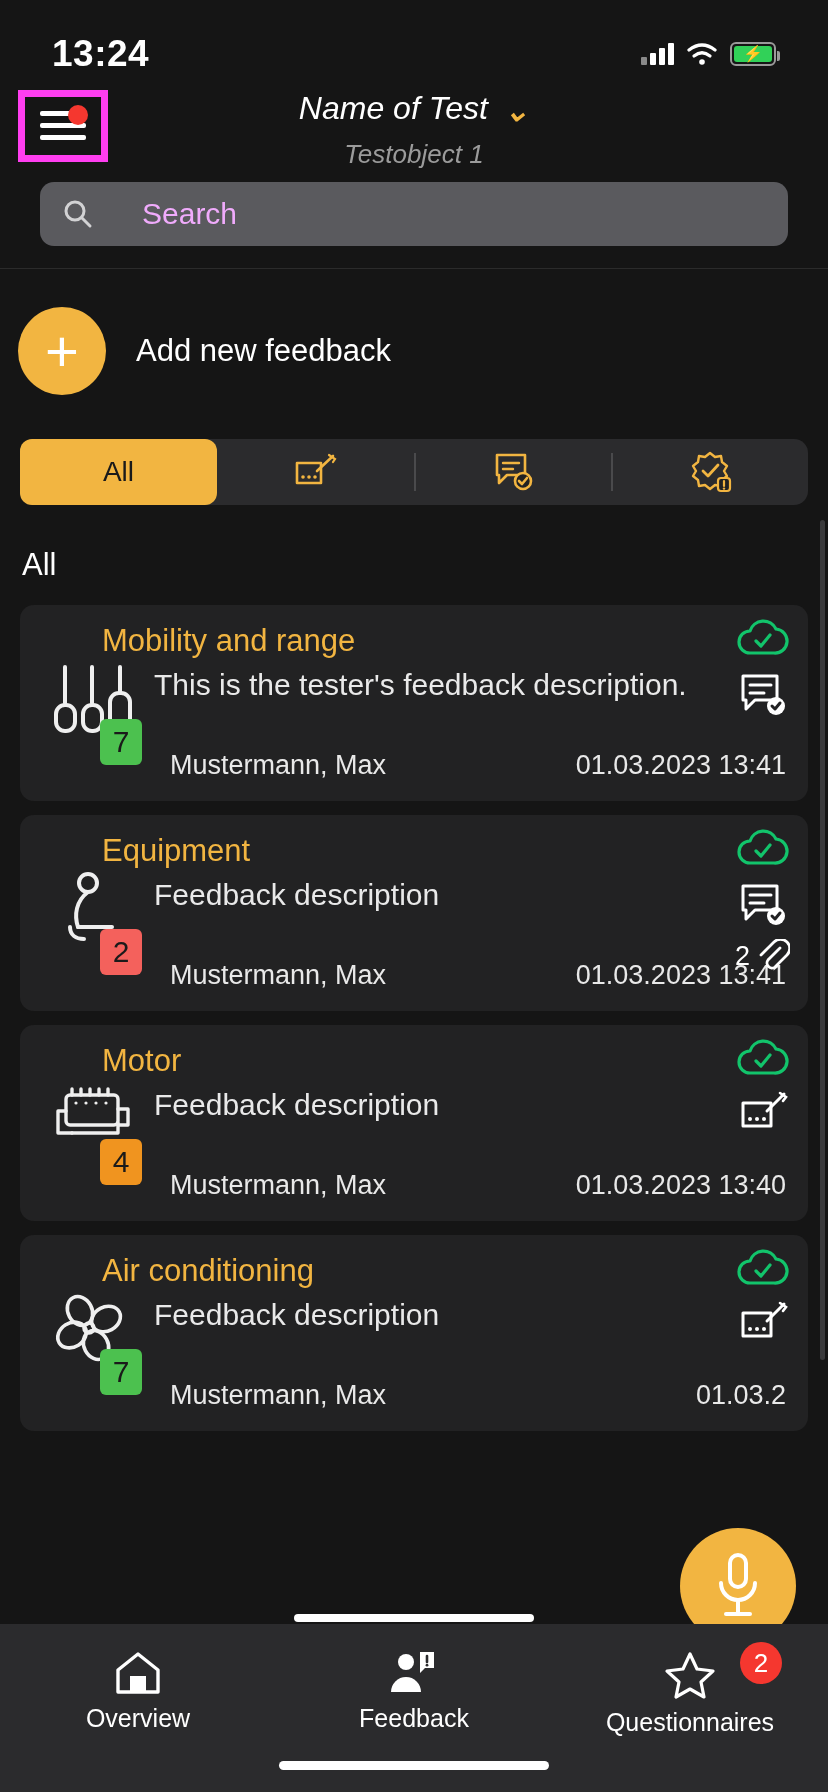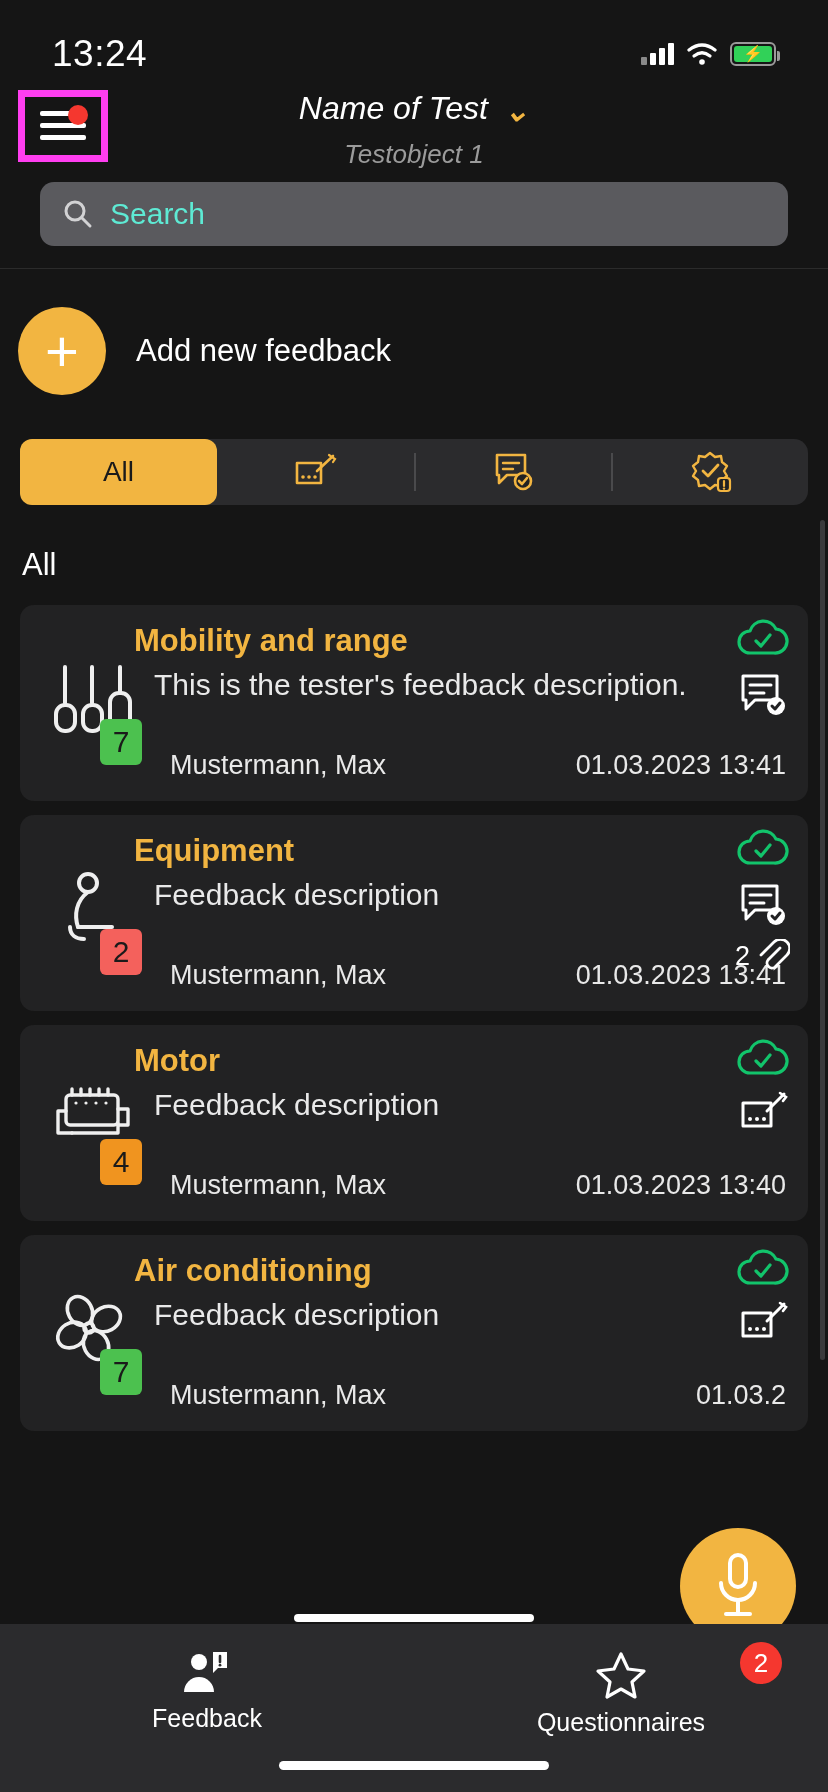--- a/index.html
+++ b/index.html
@@ -9,21 +9,21 @@
     font-family: "Liberation Sans", sans-serif;
     overflow: hidden;
   }
   .phone { position: relative; width: 828px; height: 1792px; background: #151515; }
 
   
   .statusbar {
     height: 84px; display: flex; align-items: center;
     justify-content: space-between; padding: 24px 52px 0 52px;
   }
-  .status-time { color: #fff; font-size: 37px; font-weight: 400; letter-spacing: .5px; }
+  .status-time { color: #fff; font-size: 37px; font-weight: 700; letter-spacing: .5px; }
   .status-right { display: flex; align-items: center; gap: 12px; }
   .bars { display: flex; align-items: flex-end; gap: 3px; height: 22px; }
   .bars i { display:block; width: 6px; background:#fff; border-radius: 1px; }
   .bars i:nth-child(1){height:8px;background:#8a8a8a;}
   .bars i:nth-child(2){height:12px;}
   .bars i:nth-child(3){height:17px;}
   .bars i:nth-child(4){height:22px;}
   .battery {
     width: 46px; height: 24px; border: 2px solid #9a9a9a; border-radius: 6px;
     position: relative; padding: 2px;
@@ -63,21 +63,21 @@
   .nav-title { color:#fff; font-size:32px; font-weight:400; }
   .chev { color:#f2b541; font-size:30px; font-weight:bold; line-height:1; margin-top:4px;}
   .nav-sub { color:#9b9b9b; font-size:26px; margin-top:12px; }
 
   
   .search-wrap { padding: 6px 40px 22px 40px; }
   .searchbar {
     height: 64px; background:#5a5a5e; border-radius:14px;
     display:flex; align-items:center; gap:16px; padding: 0 22px;
   }
-  .search-ph { color:#5eead4; font-size:30px; }
+  .search-ph { color:#f0abfc; font-size:30px;margin-left:32px; }
   .divider { height:1px; background:#2b2b2b; width:100%; }
 
   
   .addrow { display:flex; align-items:center; gap:30px; padding: 38px 0 0 18px; }
   .plus-btn {
     width:88px;height:88px;border-radius:50%;background:#f2b541;
     display:flex;align-items:center;justify-content:center;
     font-size:58px;color:#fff;font-weight:300; line-height:1;
   }
   .add-label{ color:#fff; font-size:31px; }
@@ -98,21 +98,21 @@
 
   
   .section-label{ color:#fff; font-size:31px; padding: 42px 0 22px 22px; }
 
   
   .cards { padding: 0 20px; display:flex; flex-direction:column; gap:14px; }
   .card {
     background:#222223; border-radius:14px; position:relative;
     padding: 18px 22px 18px 22px; height:196px;
   }
-  .card-title{ color:#f2b541; font-size:31px; margin-left:92px;font-weight:bold; }
+  .card-title{ color:#f2b541; font-size:31px; margin-left:60px; }
   .card-body{ display:flex; margin-top:8px; }
   .card-icon{
     width:112px; min-width:112px; position:relative; margin-top:-6px;
     display:flex; align-items:flex-start; justify-content:center;
   }
   .badge {
     position:absolute; left:58px; top:58px;
     min-width:42px; height:46px; border-radius:6px;
     display:flex;align-items:center;justify-content:center;
     font-size:30px; color:#1a1a1a; padding:0 6px;
@@ -435,20 +435,27 @@
       <rect x="19" y="6" width="16" height="32" rx="8" stroke="#fff" stroke-width="4" fill="none"></rect>
       <path d="M10 34 a17 17 0 0 0 34 0" stroke="#fff" stroke-width="4" fill="none" stroke-linecap="round"></path>
       <line x1="27" y1="51" x2="27" y2="64" stroke="#fff" stroke-width="4" stroke-linecap="round"></line>
       <line x1="15" y1="65" x2="39" y2="65" stroke="#fff" stroke-width="4" stroke-linecap="round"></line>
     </svg>
   </div>
 
   <div class="bottomnav">
     <div class="handle-top"></div>
 
+    <div class="navitem">
+      <svg width="52" height="46" viewBox="0 0 52 46">
+        <path d="M6 20 L26 4 L46 20 V42 H6 Z" stroke="#fff" stroke-width="3.4" fill="none" stroke-linejoin="round"></path>
+        <rect x="18" y="26" width="16" height="16" fill="#fff"></rect>
+      </svg>
+      <div class="navlabel">Overview</div>
+    </div>
 
     <div class="navitem">
       <svg width="56" height="46" viewBox="0 0 56 46">
         <circle cx="20" cy="12" r="8" fill="#fff"></circle>
         <path d="M5 42 a15 15 0 0 1 30 0 z" fill="#fff"></path>
         <path d="M34 2 h14 v16 h-9 l-5 5 z" fill="#fff"></path>
         <line x1="41" y1="6" x2="41" y2="12" stroke="#2b2b2d" stroke-width="2.6" stroke-linecap="round"></line>
         <circle cx="41" cy="15.2" r="1.4" fill="#2b2b2d"></circle>
       </svg>
       <div class="navlabel">Feedback</div>

